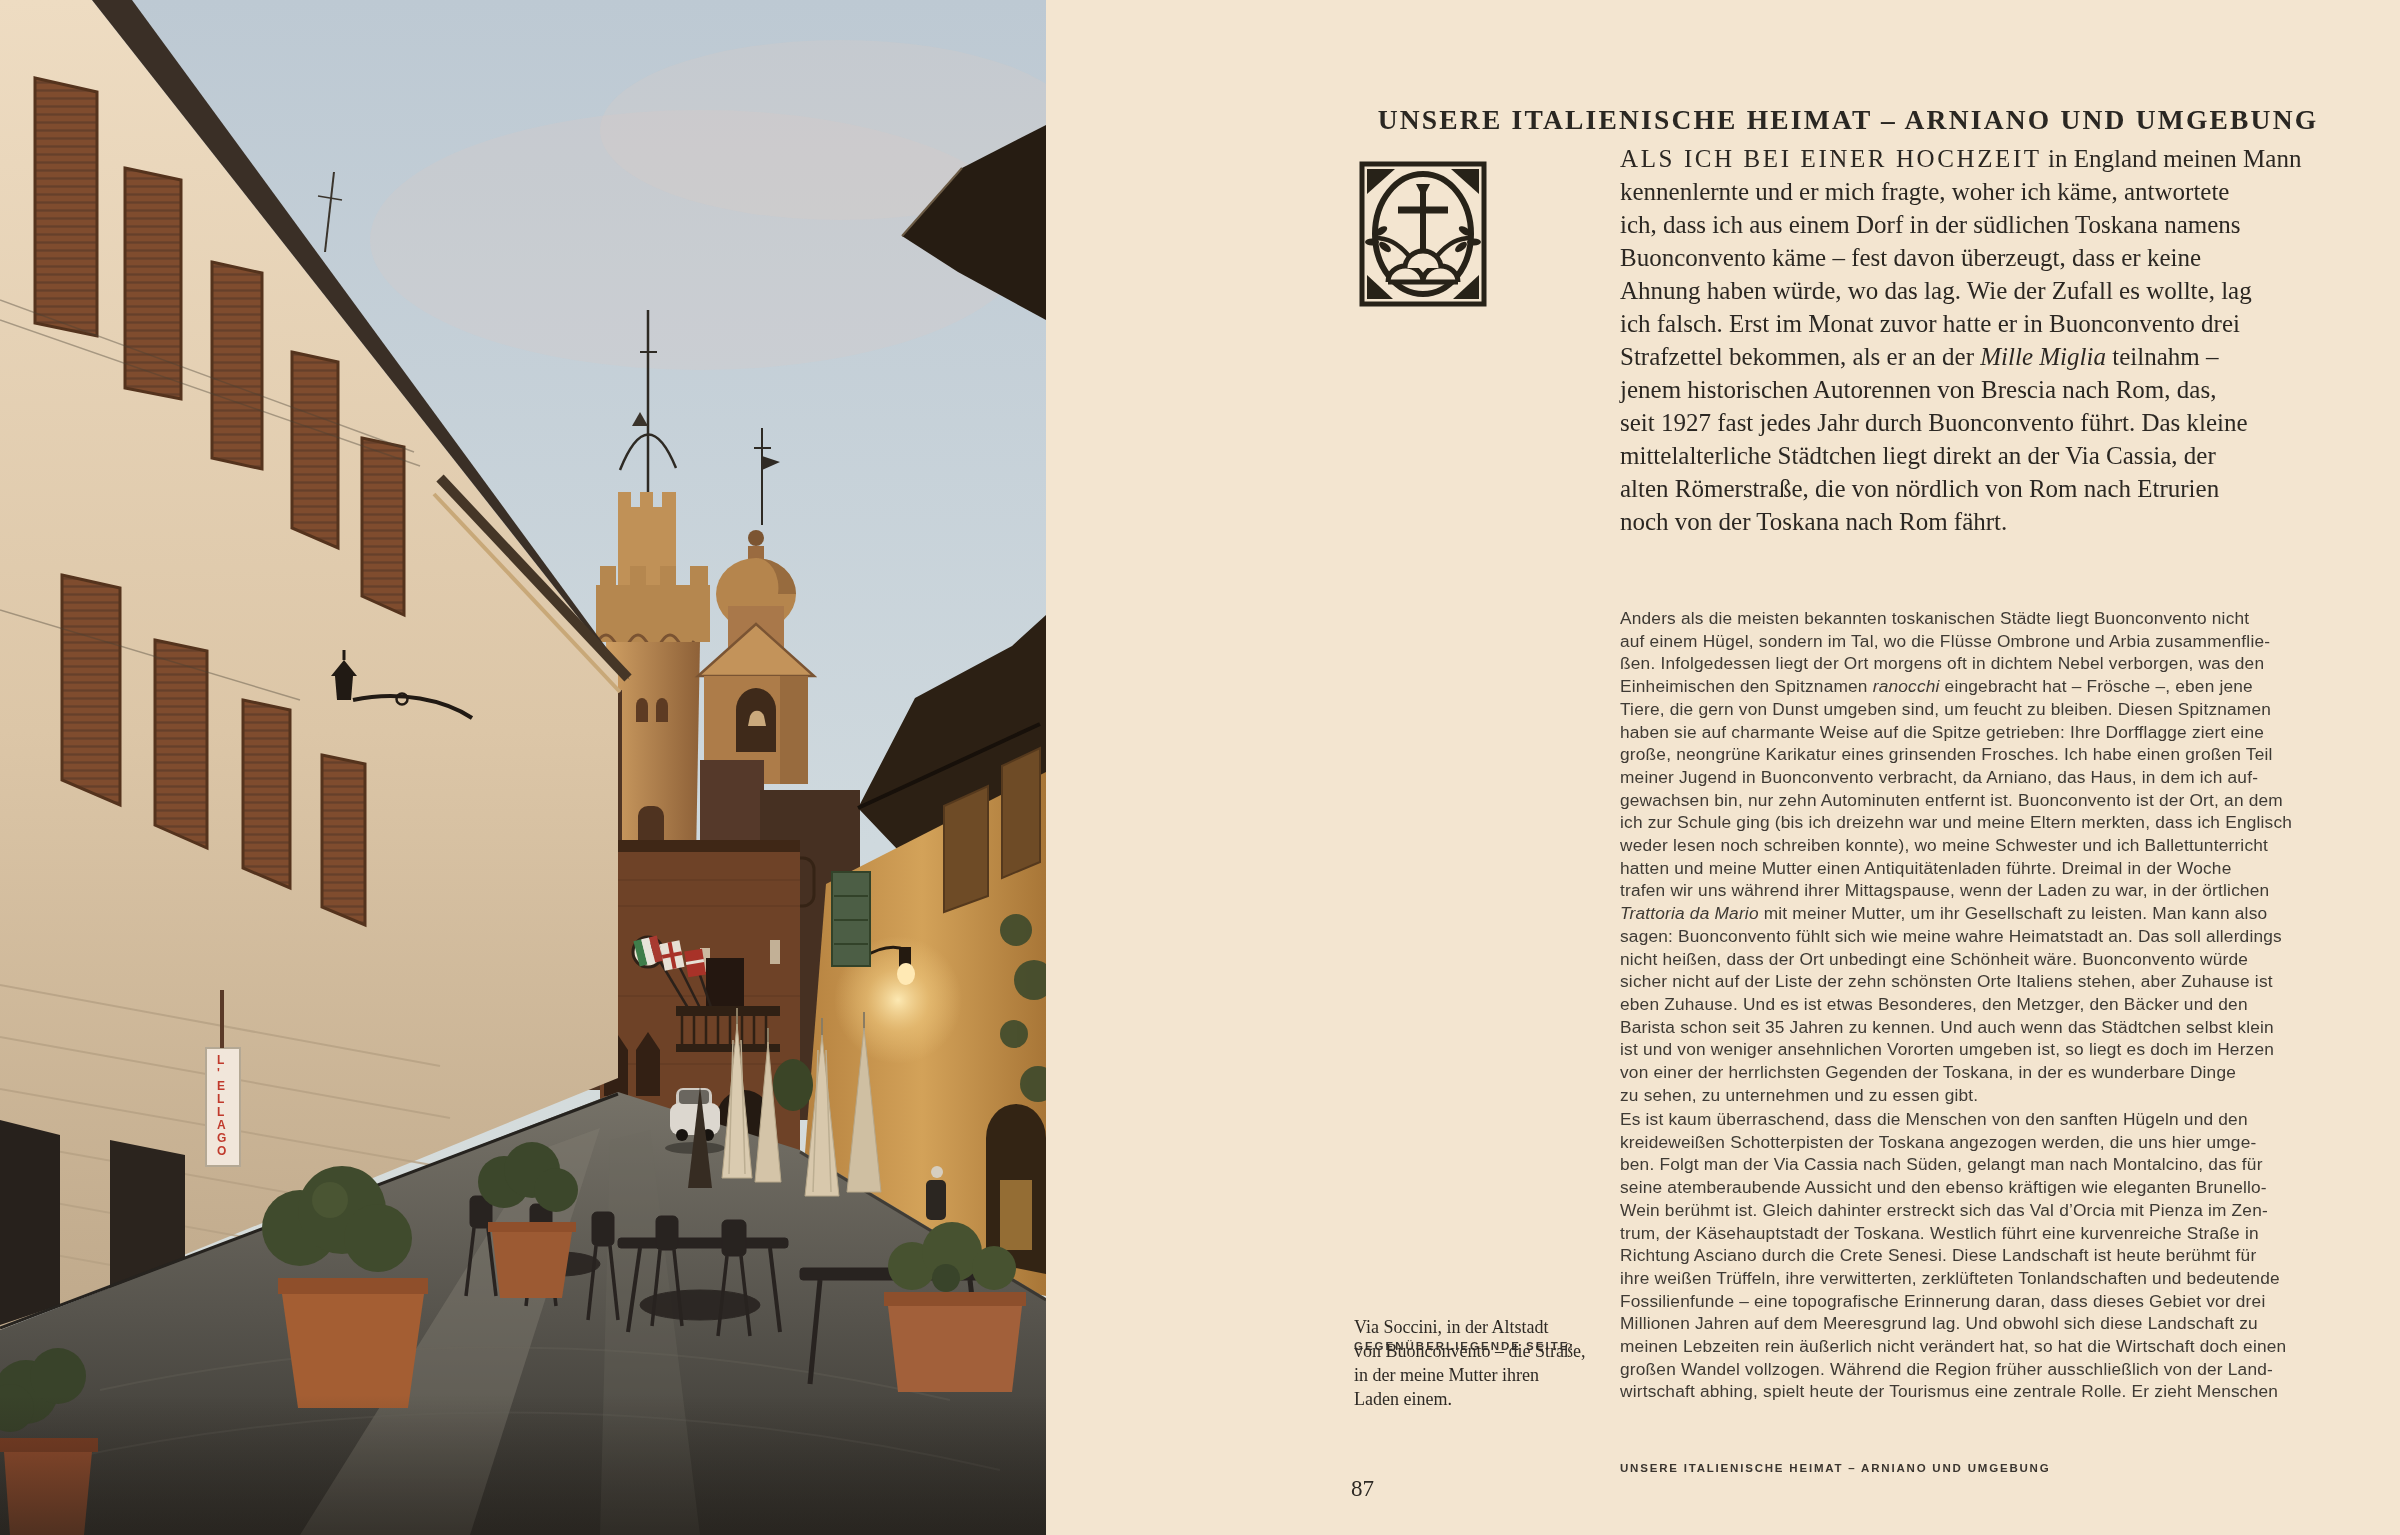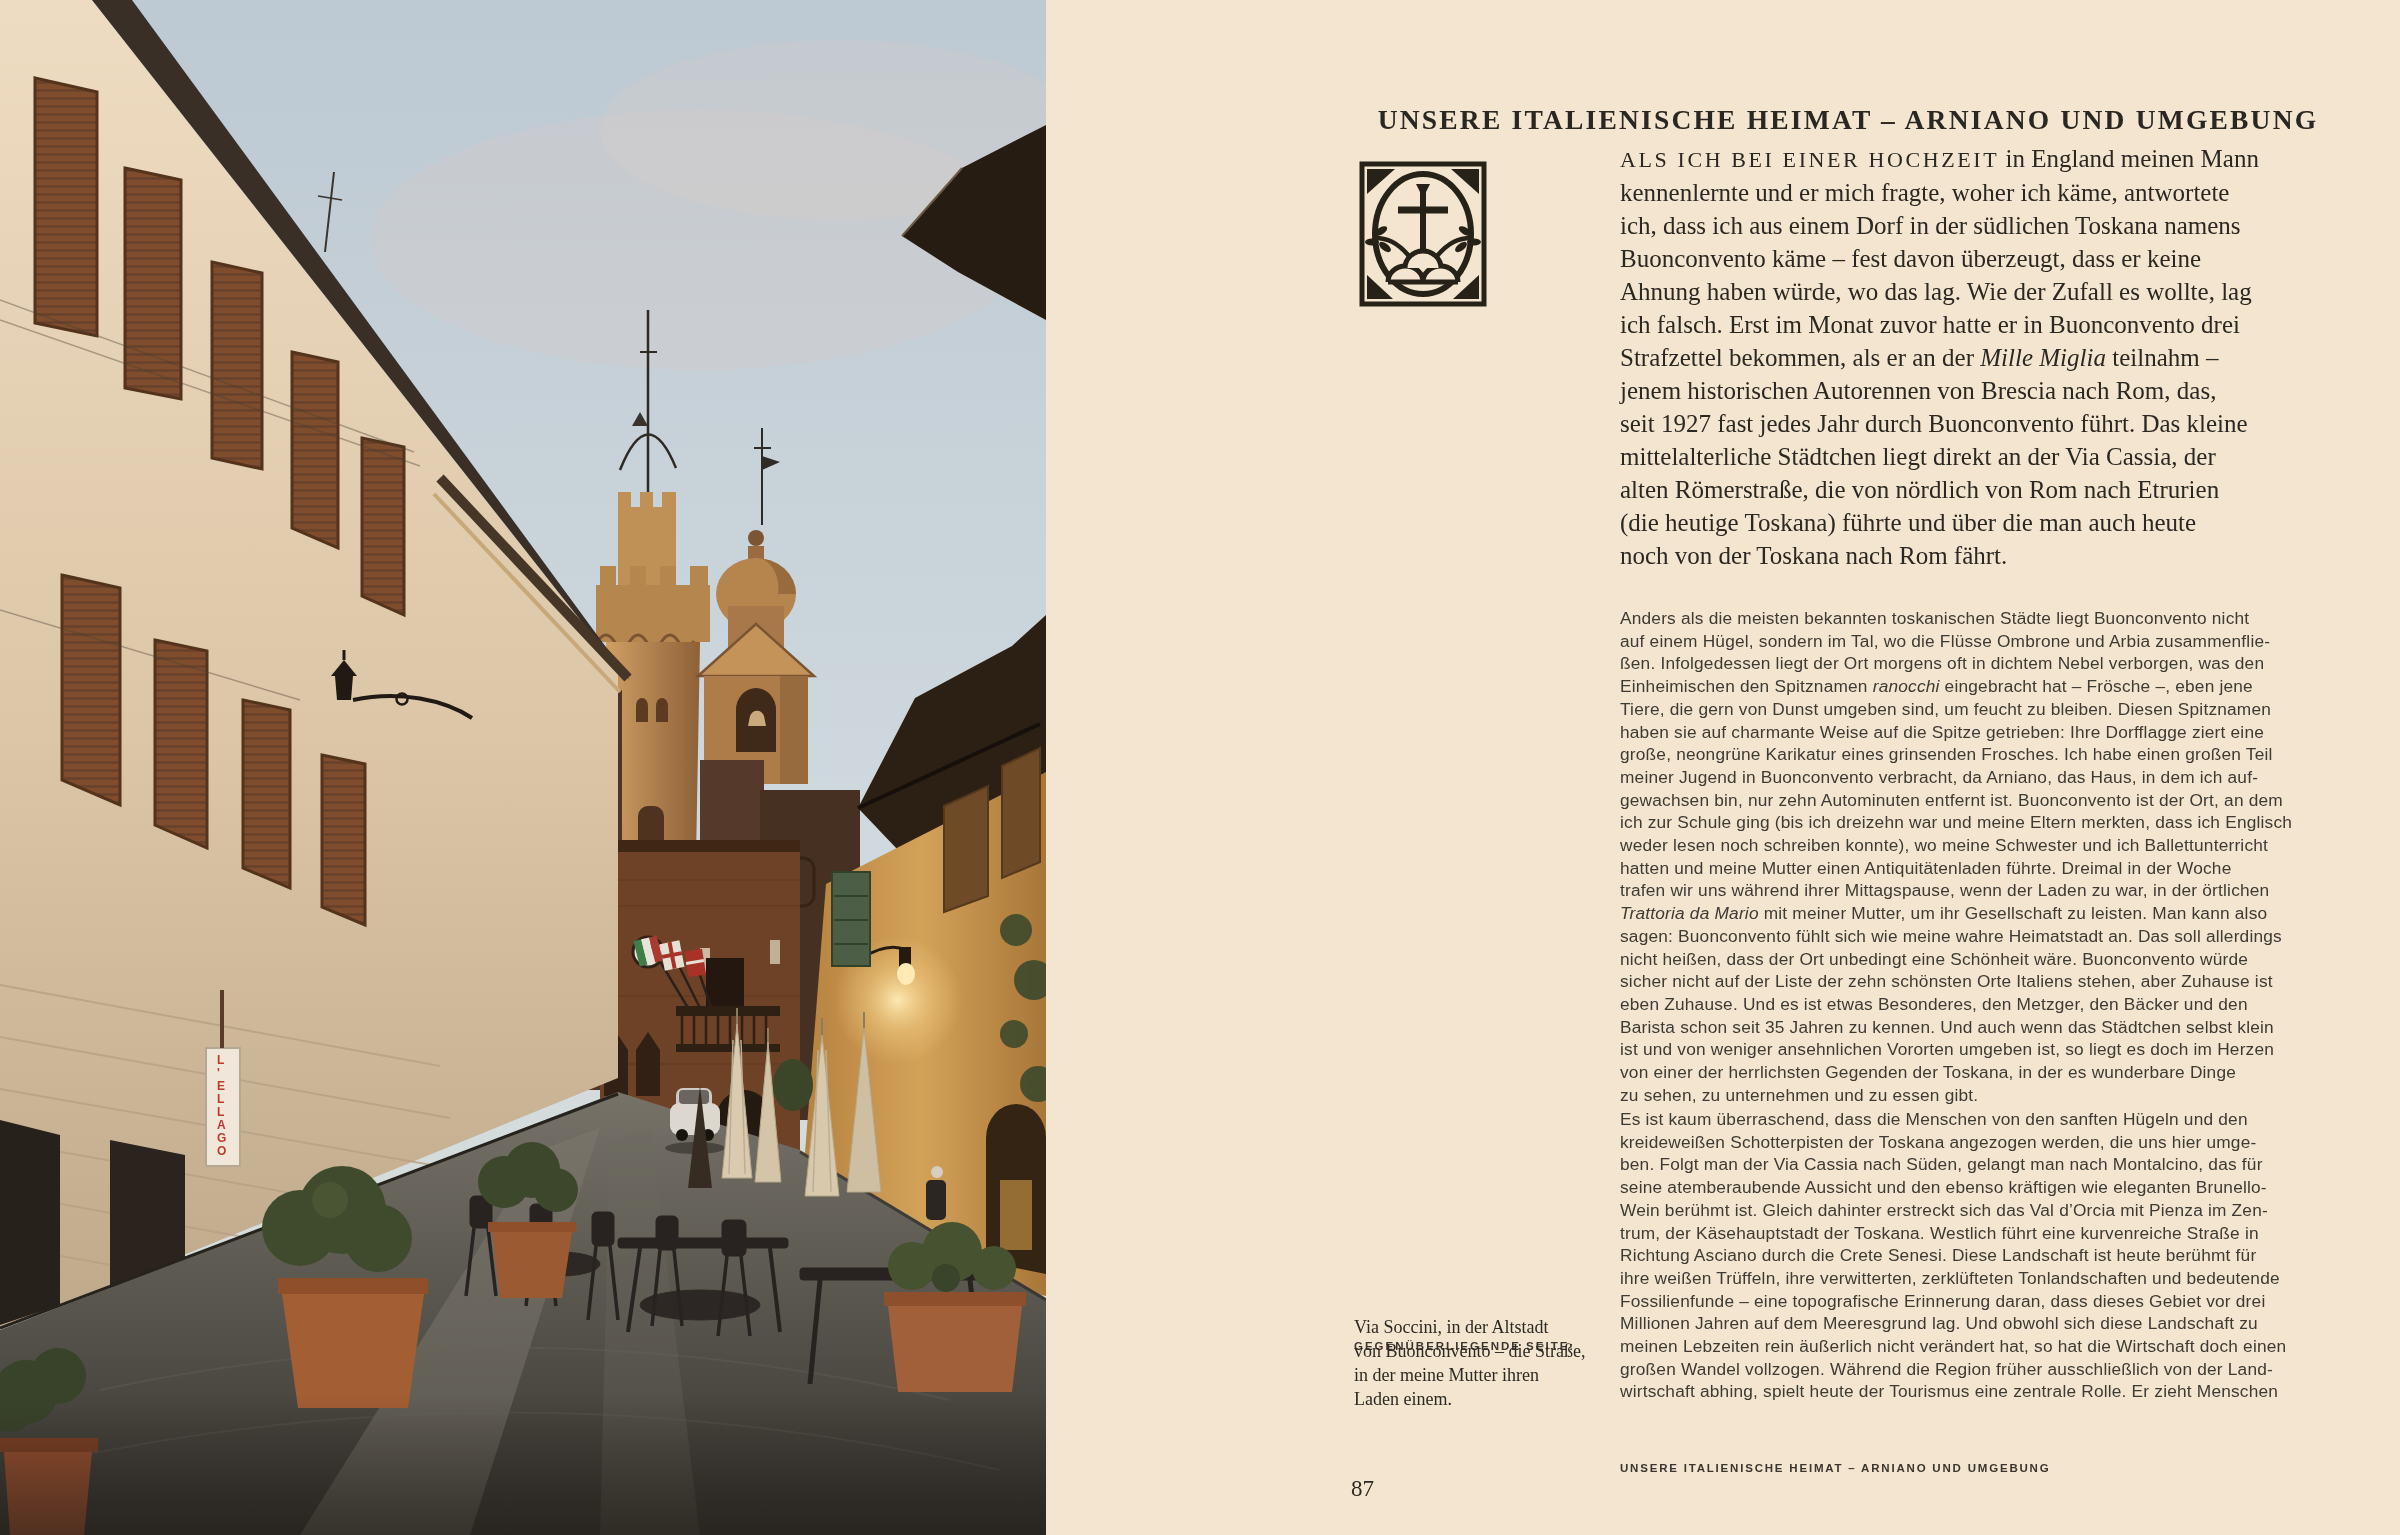--- a/index.html
+++ b/index.html
@@ -5,21 +5,21 @@
   html,body{margin:0;padding:0;background:#111;}
   .spread{position:relative;width:2400px;height:1535px;background:#f3e5d0;overflow:hidden;
           font-family:"Liberation Serif",serif;}
   .photo{position:absolute;left:0;top:0;width:1046px;height:1535px;display:block;}
   .title{position:absolute;left:1352px;top:86px;width:992px;text-align:center;white-space:nowrap;
          font-size:27.5px;letter-spacing:2.2px;color:#2a2722;}
   .ornament{position:absolute;left:1357px;top:158px;width:132px;height:152px;}
   .ornament svg{width:100%;height:100%;display:block;}
   .intro{position:absolute;left:1620px;top:142px;width:740px;font-size:25px;line-height:33px;color:#2b2722;}
   .intro .tl{white-space:nowrap;}
-  .lead{font-size:22px;letter-spacing:2.6px;}
+  .lead{font-size:25px;letter-spacing:2.6px;}
   .bodycol{position:absolute;left:1620px;width:745px;font-family:"Liberation Sans",sans-serif;
            font-size:17.3px;line-height:22.7px;letter-spacing:0.2px;color:#3e3a34;}
   .bodycol .tl{white-space:nowrap;}
   .b1{top:607px;} .b2{top:1108px;}
   .cap-label{position:absolute;left:1354px;top:1340px;font-family:"Liberation Sans",sans-serif;
              font-weight:700;font-size:11.5px;letter-spacing:2px;color:#3a352f;white-space:nowrap;}
   .cap-lines{position:absolute;left:1354px;top:1315px;font-size:18px;line-height:24px;color:#2d2924;}
   .cap-lines .tl{white-space:nowrap;}
   .pagenum{position:absolute;left:1351px;top:1452px;font-size:23px;color:#2d2924;margin-top:24px;}
   .footer{position:absolute;left:1620px;top:1462px;font-family:"Liberation Sans",sans-serif;
@@ -391,21 +391,20 @@
           <div class="tl">kennenlernte und er mich fragte, woher ich käme, antwortete</div>
           <div class="tl">ich, dass ich aus einem Dorf in der südlichen Toskana namens</div>
           <div class="tl">Buonconvento käme – fest davon überzeugt, dass er keine</div>
           <div class="tl">Ahnung haben würde, wo das lag. Wie der Zufall es wollte, lag</div>
           <div class="tl">ich falsch. Erst im Monat zuvor hatte er in Buonconvento drei</div>
           <div class="tl">Strafzettel bekommen, als er an der <em>Mille Miglia</em> teilnahm –</div>
           <div class="tl">jenem historischen Autorennen von Brescia nach Rom, das,</div>
           <div class="tl">seit 1927 fast jedes Jahr durch Buonconvento führt. Das kleine</div>
           <div class="tl">mittelalterliche Städtchen liegt direkt an der Via Cassia, der</div>
           <div class="tl">alten Römerstraße, die von nördlich von Rom nach Etrurien</div>
-          <div class="tl">(die heutige Toskana) führte und über die man auch heute</div>
           <div class="tl">noch von der Toskana nach Rom fährt.</div>
         </div>
     </div>
 
     <div class="bodycol b1">
         <div class="tl">Anders als die meisten bekannten toskanischen Städte liegt Buonconvento nicht</div>
         <div class="tl">auf einem Hügel, sondern im Tal, wo die Flüsse Ombrone und Arbia zusammenflie-</div>
         <div class="tl">ßen. Infolgedessen liegt der Ort morgens oft in dichtem Nebel verborgen, was den</div>
         <div class="tl">Einheimischen den Spitznamen <em>ranocchi</em> eingebracht hat – Frösche –, eben jene</div>
         <div class="tl">Tiere, die gern von Dunst umgeben sind, um feucht zu bleiben. Diesen Spitznamen</div>

